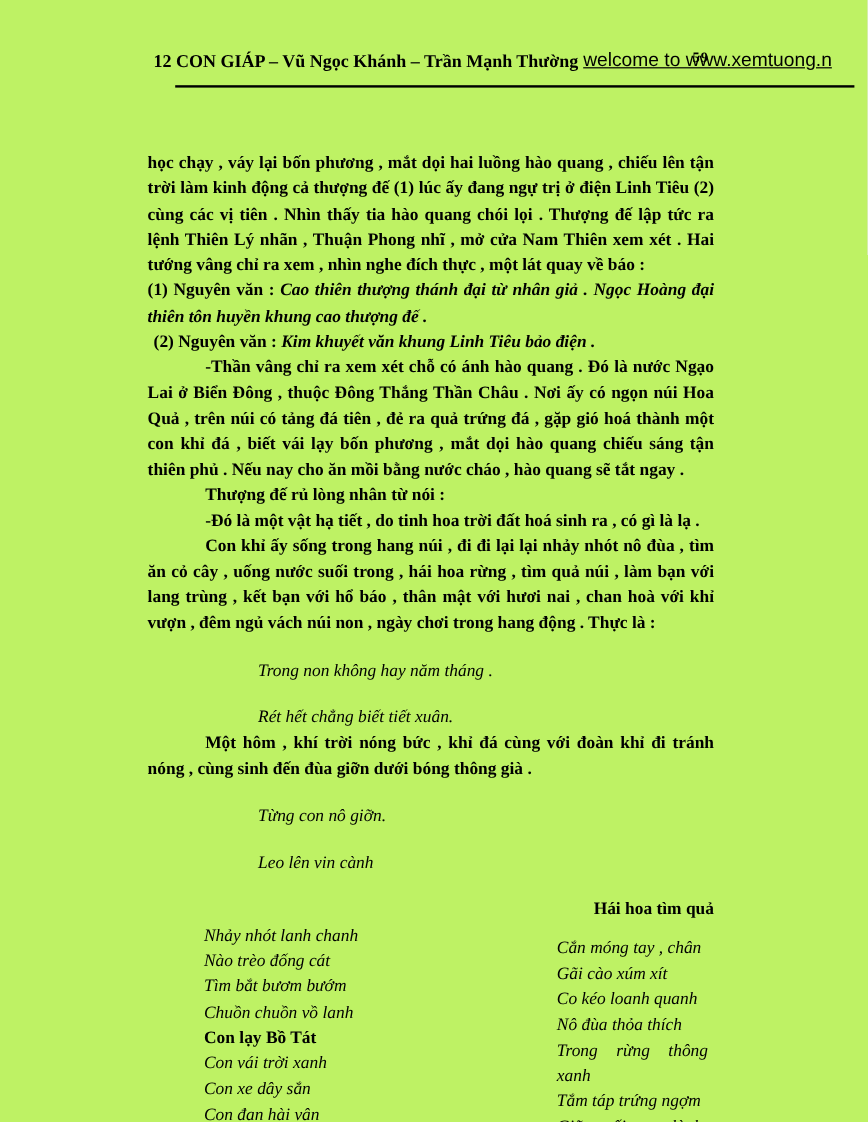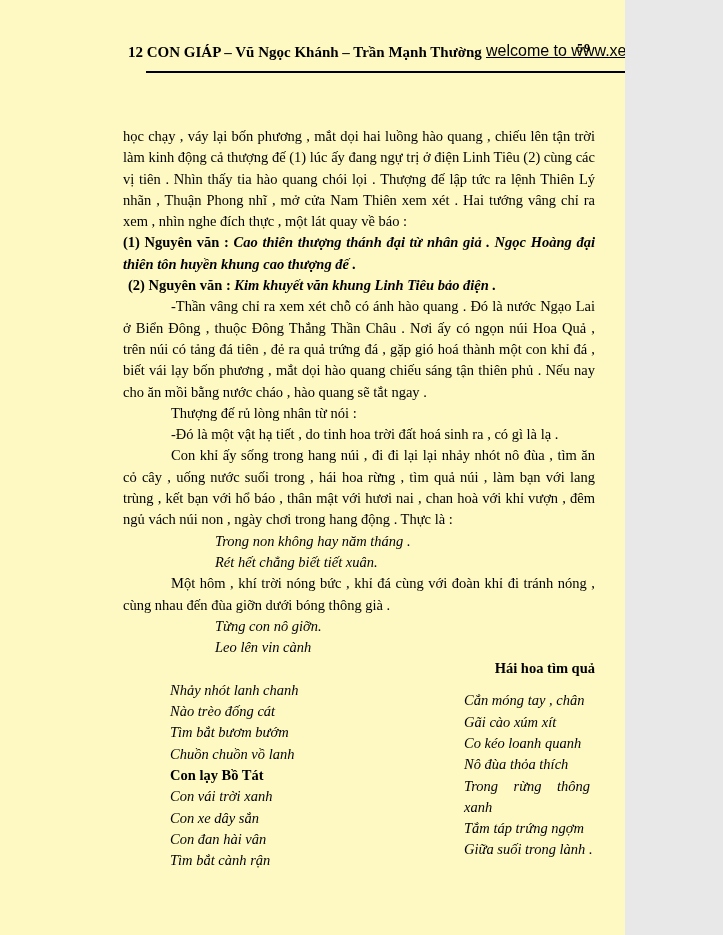--- a/index.html
+++ b/index.html
@@ -1,23 +1,22 @@
 <!DOCTYPE html>
 <html><head>
 <meta charset="utf-8">
 <style>
   html,body{margin:0;padding:0;background:#e8e8e8;}
   .page{
     position:relative;
-    width:604px;height:935px;
-    background:#fef9c3;
+    width:723px;height:935px;
+    background:#bef264;
     overflow:hidden;
     font-family:"Liberation Serif", serif;
     color:#000;
-    padding-left:21px;
   }
   
   .header-title{
     position:absolute;left:128px;top:44px;
     font-size:15px;font-weight:bold;
     white-space:nowrap;
   }
   .welcome-link{
     position:absolute;left:486px;top:42px;
     font-family:"Liberation Sans", sans-serif;
@@ -34,27 +33,27 @@
   .header-rule{
     position:absolute;left:146px;top:71px;
     width:566px;height:2px;background:#000;
   }
   
   .body{
     position:absolute;left:123px;top:126px;width:472px;
     font-size:14.5px;line-height:21.3px;
     text-align:justify;
   }
-  .body p{margin:0;}
+  .body p{margin:0;font-weight:bold;}
   .indent{text-indent:48px;}
   .note{font-weight:bold;}
   .note .fn-text{font-style:italic;}
   .note2{padding-left:5px;}
   .verse-line{
-    margin:0 0 0 92px;
+    margin:18px 0 0 92px;
     font-style:italic;
     text-align:left;
     white-space:nowrap;
   }
   .verse-bold{
     font-style:normal;font-weight:bold;text-align:right;
   }
   
   .poem-cols{display:flex;align-items:center;}
   .poem-left{margin-left:47px;width:294px;font-style:italic;text-align:left;}
@@ -86,21 +85,21 @@
 
     <p class="indent">Thượng đế rủ lòng nhân từ nói :</p>
 
     <p class="indent">-Đó là một vật hạ tiết , do tinh hoa trời đất hoá sinh ra , có gì là lạ .</p>
 
     <p class="indent">Con khỉ ấy sống trong hang núi , đi đi lại lại nhảy nhót nô đùa , tìm ăn cỏ cây , uống nước suối trong , hái hoa rừng ,  tìm quả núi , làm bạn với lang trùng , kết bạn với hổ báo , thân mật với hươi nai , chan hoà với khỉ vượn , đêm ngủ vách núi non , ngày chơi trong hang động . Thực là :</p>
 
     <div class="verse-line">Trong non không hay năm tháng .</div>
     <div class="verse-line">Rét hết chẳng biết tiết xuân.</div>
 
-    <p class="indent">Một hôm , khí trời nóng bức , khỉ đá cùng với đoàn khỉ đi tránh nóng , cùng nhau đến đùa giỡn dưới bóng thông già .</p>
+    <p class="indent">Một hôm , khí trời nóng bức , khỉ đá cùng với đoàn khỉ đi tránh nóng , cùng sinh đến đùa giỡn dưới bóng thông già .</p>
 
     <div class="verse-line">Từng con nô giỡn.</div>
     <div class="verse-line">Leo lên vin cành</div>
     <div class="verse-line verse-bold">Hái hoa tìm quả</div>
 
     <div class="poem-cols">
       <div class="poem-left">
         <div>Nhảy nhót lanh chanh</div>
         <div>Nào trèo đống cát</div>
         <div>Tìm bắt bươm bướm</div>

